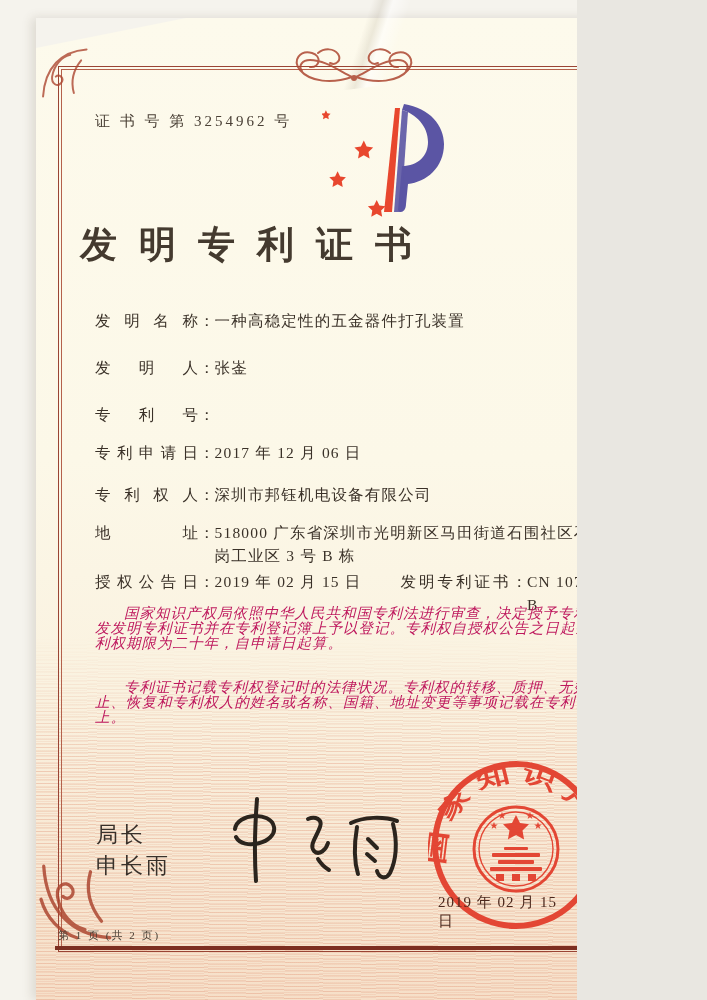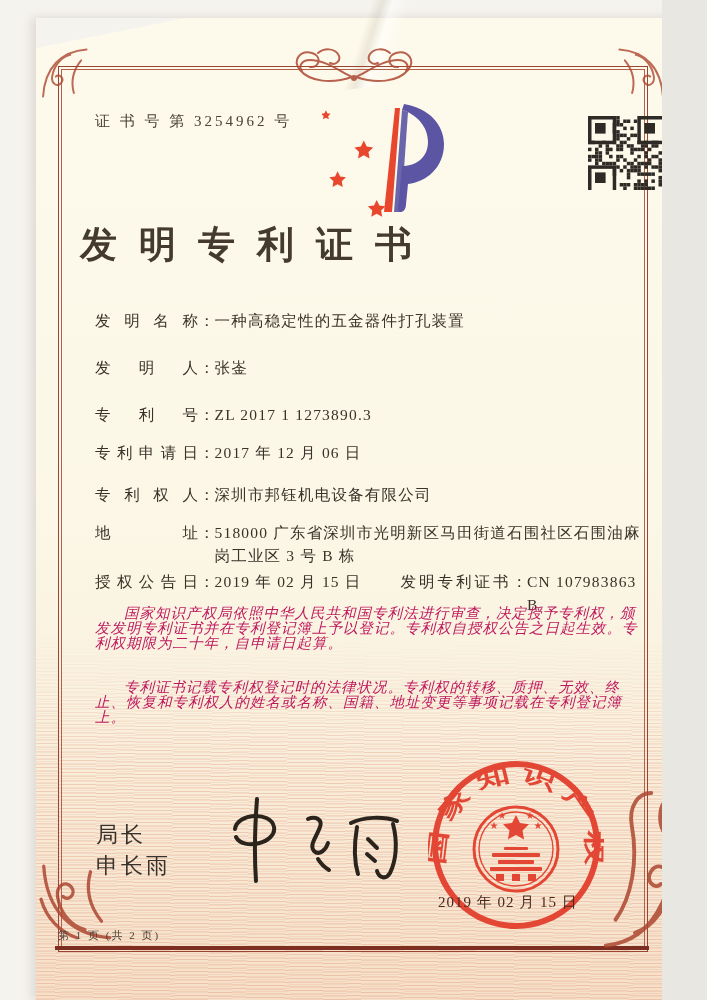--- a/index.html
+++ b/index.html
@@ -1,16 +1,16 @@
 <!DOCTYPE html>
 <html><head>
 <meta charset="utf-8">
 <style>
   html,body{margin:0;padding:0;background:#e9e7e1;}
-  #page{position:relative;width:662px;height:1000px;background:#f5f3ed;overflow:hidden;
+  #page{position:relative;width:577px;height:1000px;background:#f5f3ed;overflow:hidden;
         font-family:"Liberation Serif","DejaVu Serif",serif;color:#3a3128;}
   .paper{position:absolute;left:36px;top:18px;width:671px;height:982px;
          background:linear-gradient(180deg,#fdfaec 0%,#fcf8e8 45%,#faf2e0 68%,#f7e6d1 90%,#f6dfc8 100%);
          box-shadow:-4px 0 10px rgba(80,70,50,.15);}
   .corner-cut{position:absolute;left:36px;top:18px;width:0;height:0;
          border-top:30px solid #f5f3ed;border-right:150px solid transparent;}
   .crease{position:absolute;left:210px;top:-14px;width:330px;height:100px;pointer-events:none;
          background:linear-gradient(115deg,transparent 46%,rgba(170,160,140,.20) 49%,rgba(255,255,255,.55) 52%,transparent 57%);
          transform:rotate(-7deg);}
   .texture{position:absolute;left:36px;right:0;top:636px;height:364px;pointer-events:none;
@@ -266,21 +266,20 @@
       <span class="fvalue">一种高稳定性的五金器件打孔装置</span>
   </div>
   <div class="row" style="top:356px">
     <span class="flabel">发明人</span>
       <span class="colon">：</span>
       <span class="fvalue">张崟</span>
   </div>
   <div class="row" style="top:403px">
     <span class="flabel">专利号</span>
       <span class="colon">：</span>
-      <span class="fvalue">ZL 2017 1 1273890.3</span>
   </div>
   <div class="row" style="top:441px">
     <span class="flabel">专利申请日</span>
       <span class="colon">：</span>
       <span class="fvalue">2017 年 12 月 06 日</span>
   </div>
   <div class="row" style="top:483px">
     <span class="flabel">专利权人</span>
       <span class="colon">：</span>
       <span class="fvalue">深圳市邦钰机电设备有限公司</span>

